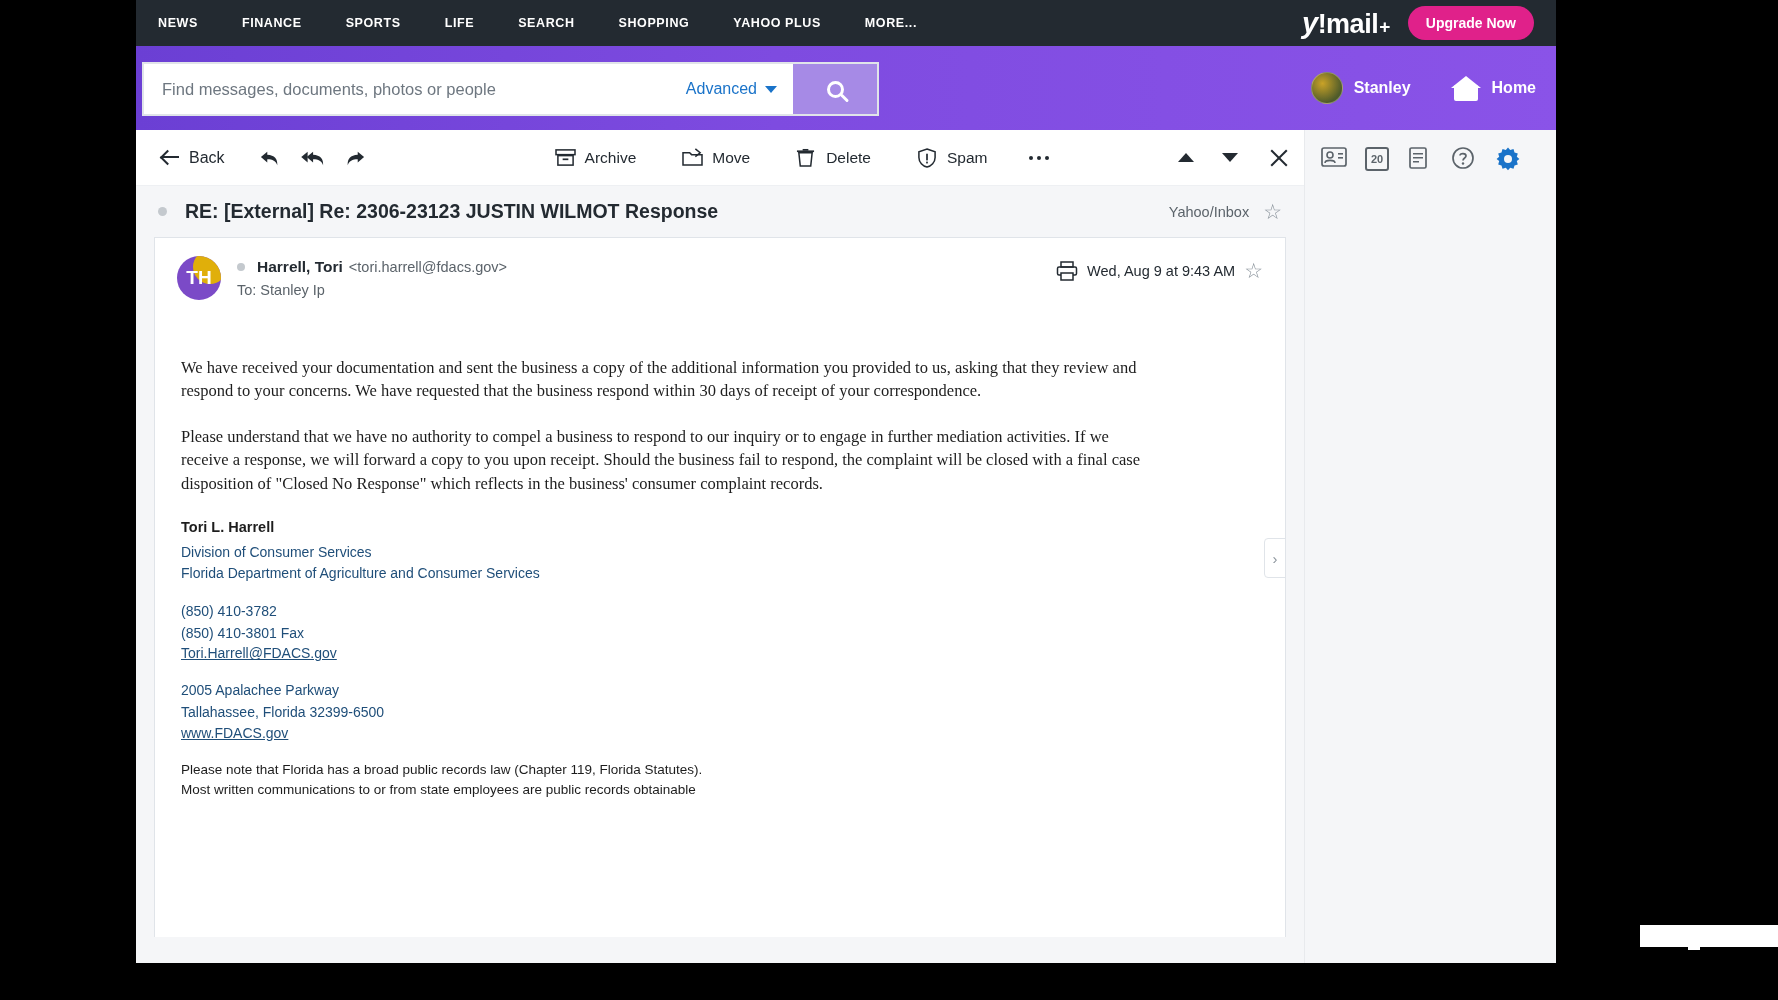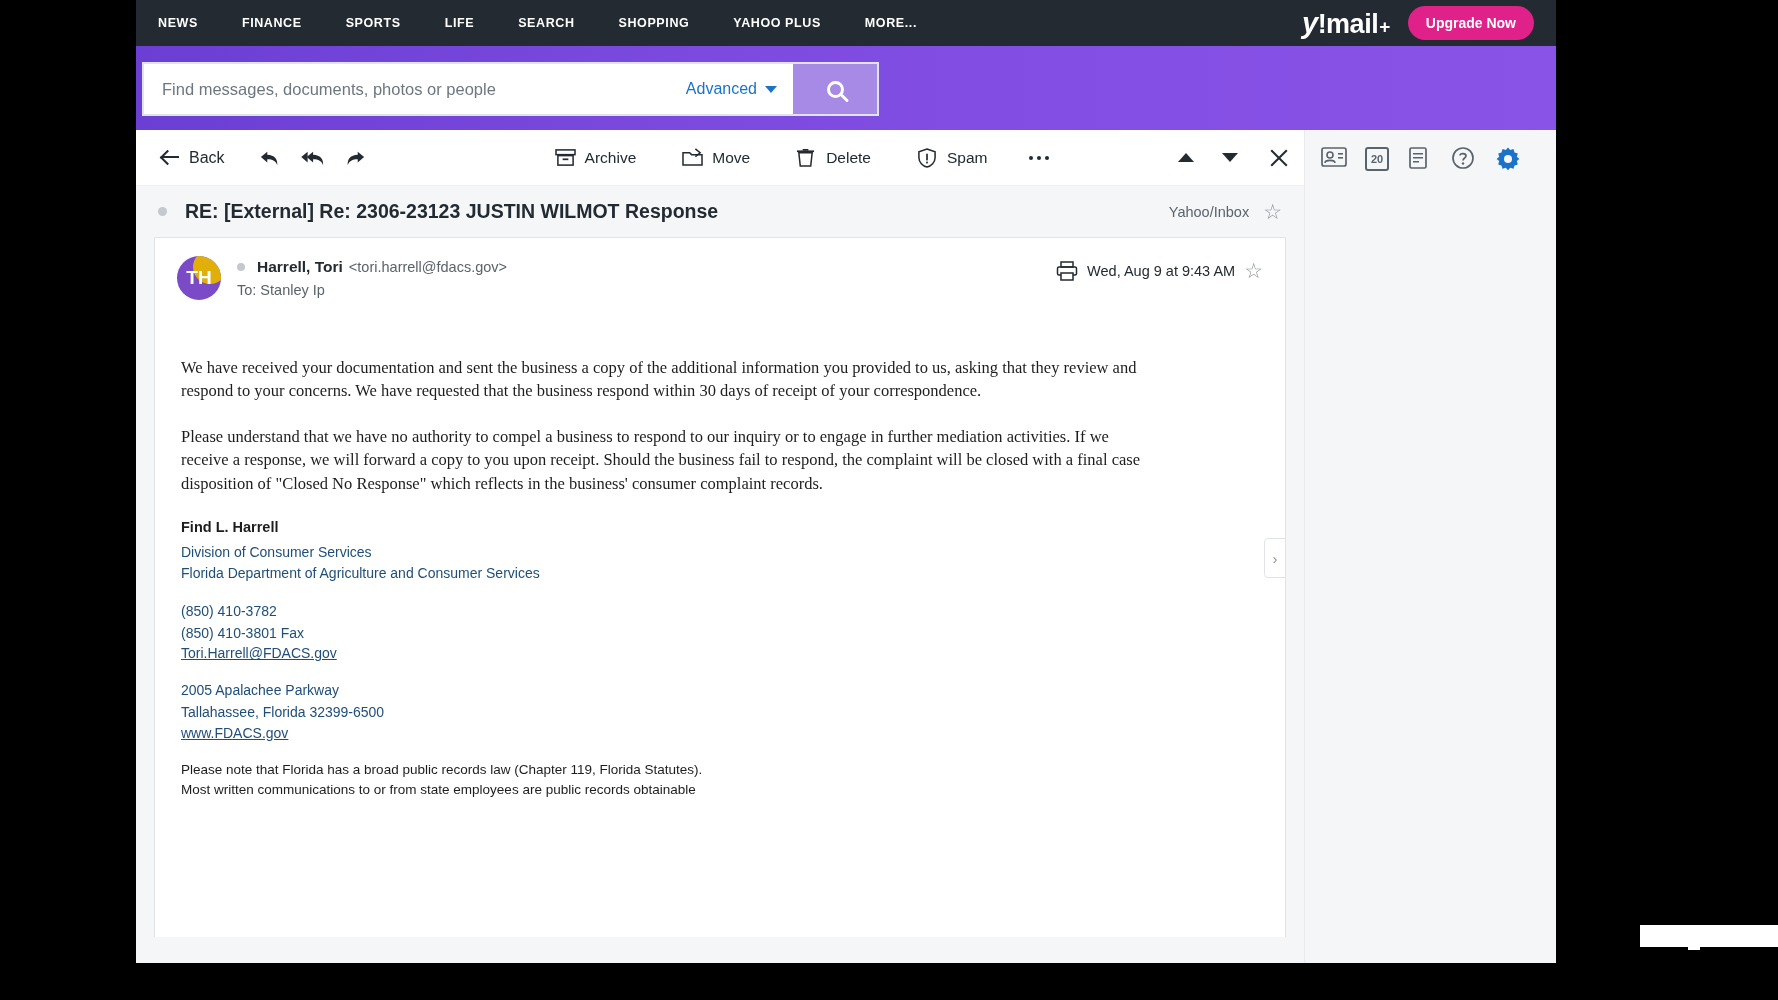--- a/index.html
+++ b/index.html
@@ -379,20 +379,30 @@
 
     <div class="searchbar-region">
       <div class="search-wrap">
         <input class="search-input" type="text" placeholder="Find messages, documents, photos or people" style="">
         <div class="advanced">
           <span>Advanced</span>
           <span class="caret-down"></span>
         </div>
         <div class="search-go">
           <span class="mag"></span>
+        </div>
+      </div>
+      <div class="header-right">
+        <div class="hr-item">
+          <span class="avatar-circle"></span>
+          <span>Stanley</span>
+        </div>
+        <div class="hr-item">
+          <span class="home-icon"></span>
+          <span>Home</span>
         </div>
       </div>
     </div>
 
     <div class="toolbar">
       <div class="tb-btn tb-back">
         <span class="arrow-left"></span>
         <span>Back</span>
       </div>
       <div class="tb-btn" style="margin-left:14px;">
@@ -542,21 +552,21 @@
             <span class="date-text">Wed, Aug 9 at 9:43 AM</span>
             <span class="star">☆</span>
           </div>
         </div>
 
         <div class="msg-body">
           <p>We have received your documentation and sent the business a copy of the additional information you provided to us, asking that they review and respond to your concerns. We have requested that the business respond within 30 days of receipt of your correspondence.</p>
           <p>Please understand that we have no authority to compel a business to respond to our inquiry or to engage in further mediation activities. If we receive a response, we will forward a copy to you upon receipt. Should the business fail to respond, the complaint will be closed with a final case disposition of "Closed No Response" which reflects in the business' consumer complaint records.</p>
 
           <div>
-            <div class="sig-name">Find L. Harrell</div>
+            <div class="sig-name">Tori L. Harrell</div>
             <div class="sig-line">Division of Consumer Services</div>
             <div class="sig-line">Florida Department of Agriculture and Consumer Services</div>
             <div class="sig-gap"></div>
             <div class="sig-line">(850) 410-3782</div>
             <div class="sig-line">(850) 410-3801 Fax</div>
             <a class="sig-link" href="#">Tori.Harrell@FDACS.gov</a>
             <div class="sig-gap"></div>
             <div class="sig-line">2005 Apalachee Parkway</div>
             <div class="sig-line">Tallahassee, Florida 32399-6500</div>
             <a class="sig-link" href="#">www.FDACS.gov</a>

